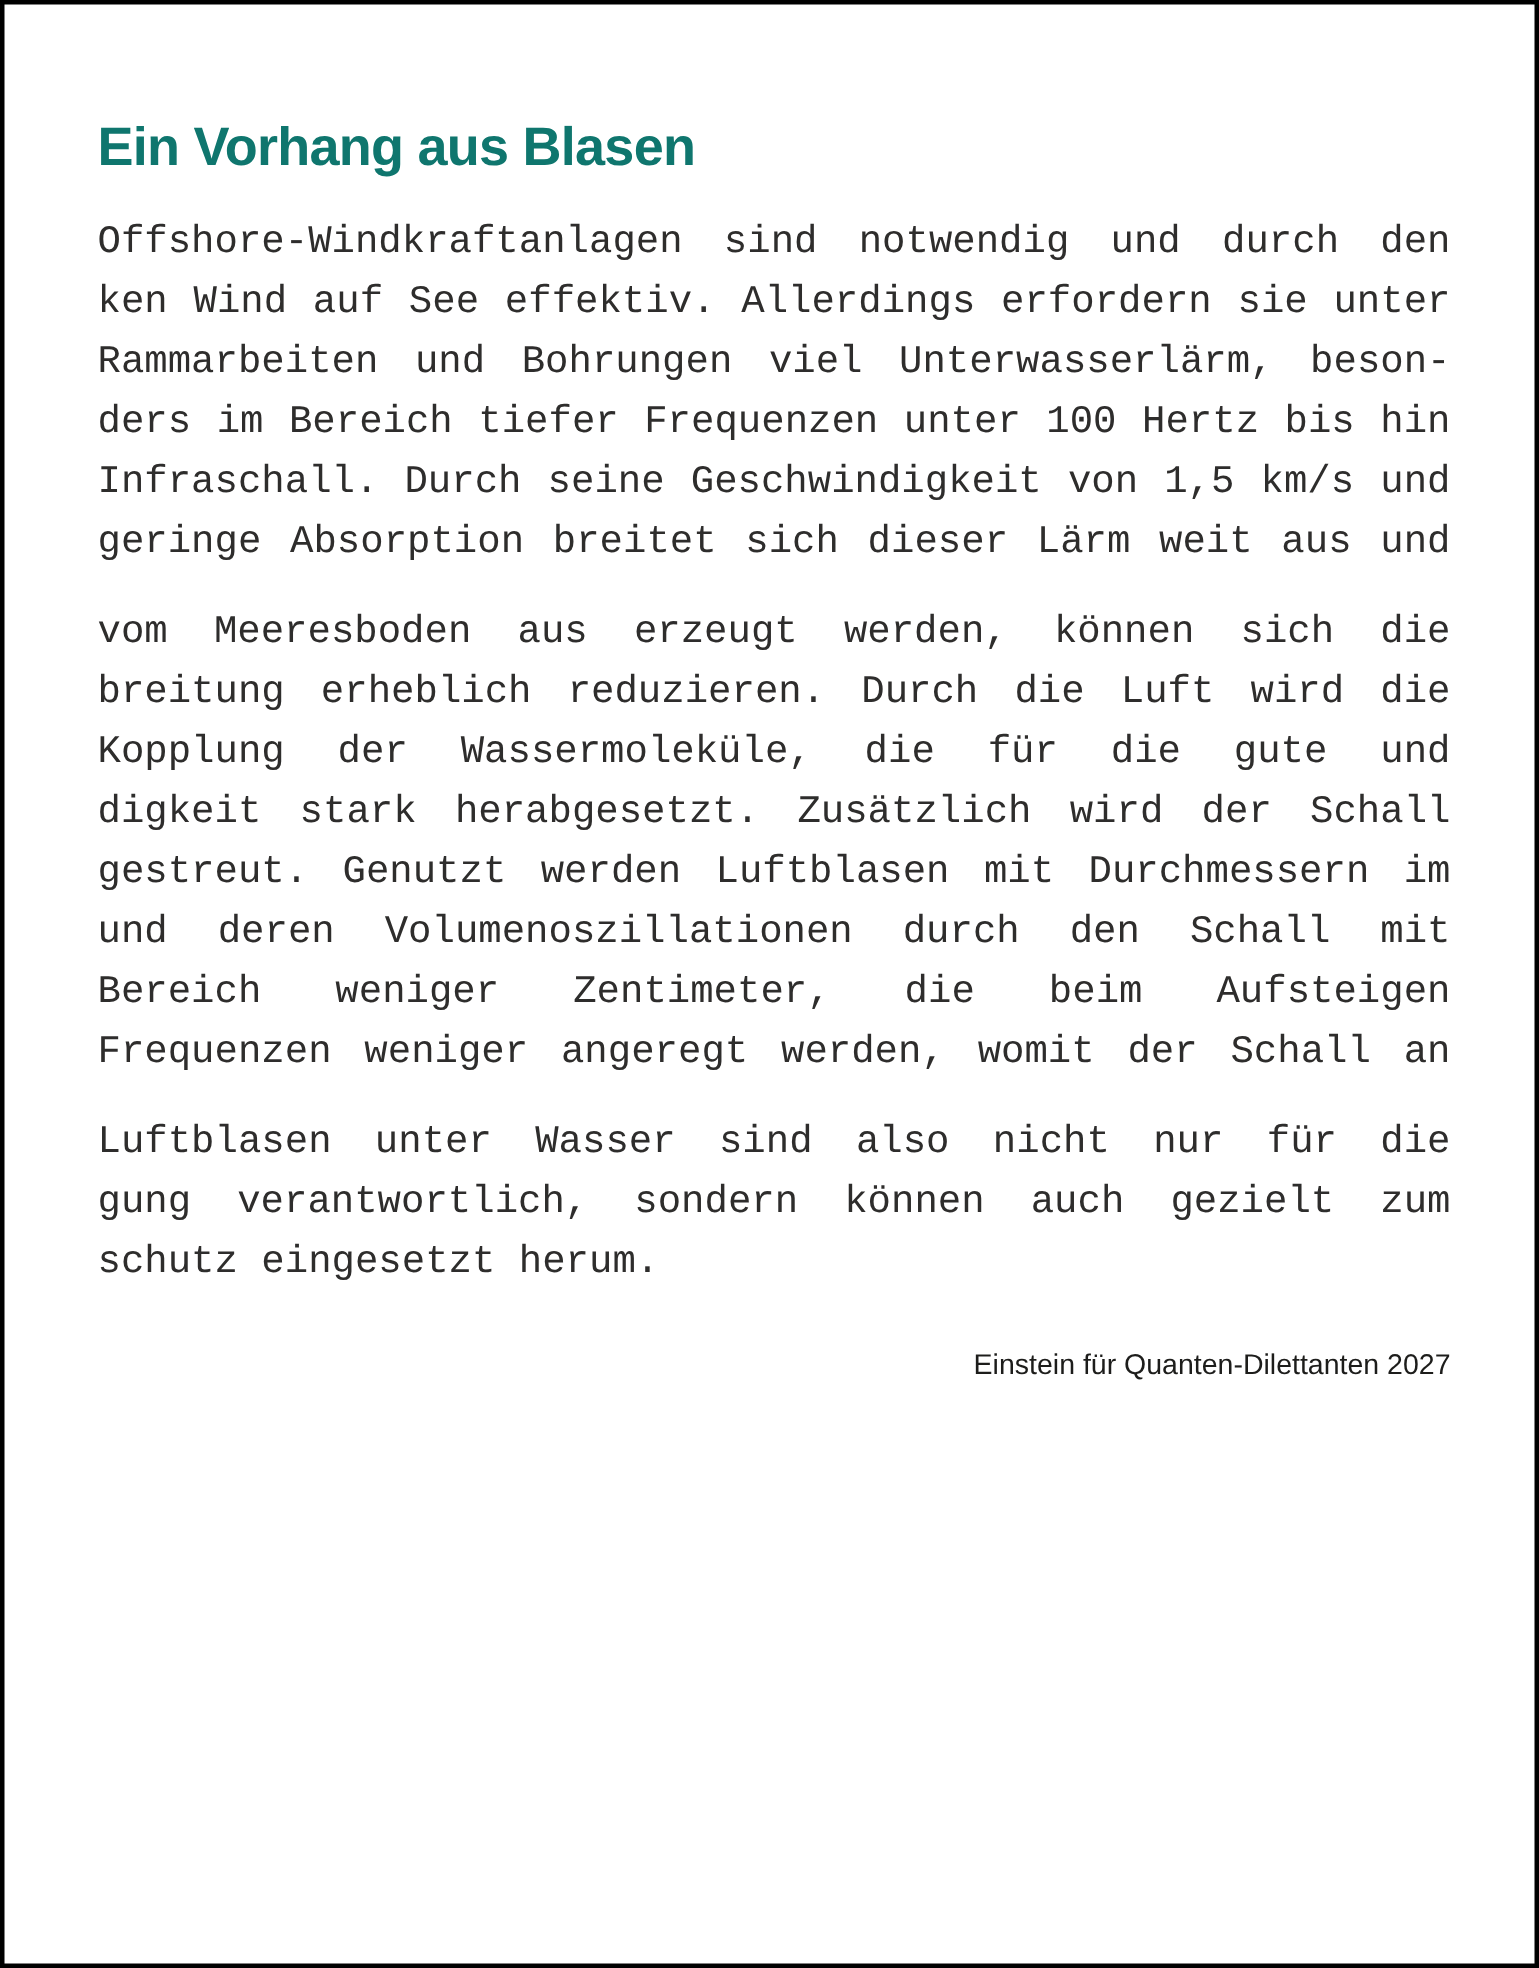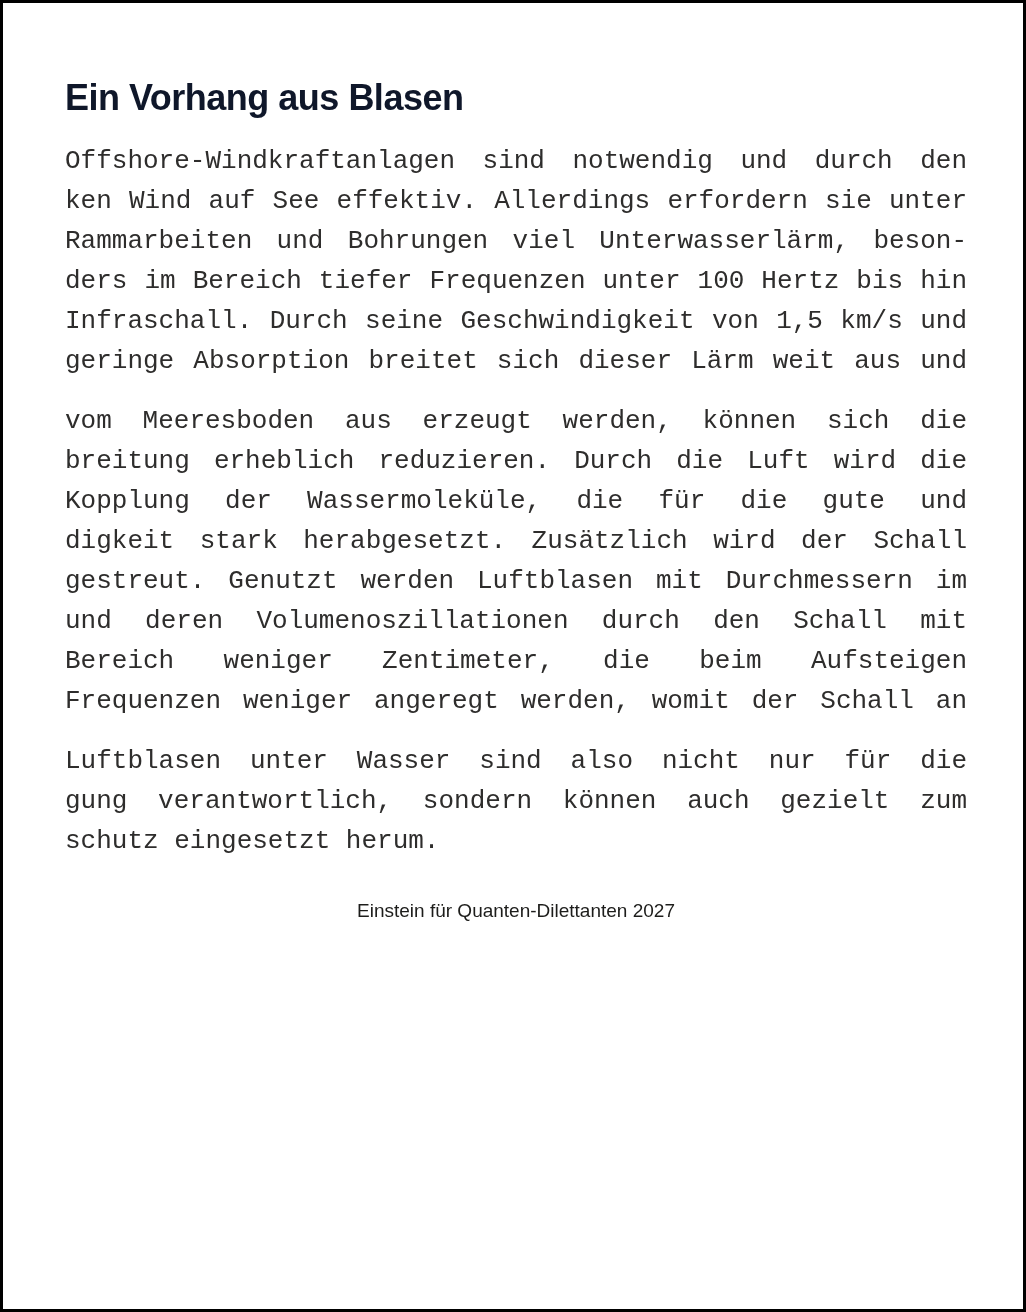--- a/index.html
+++ b/index.html
@@ -48,28 +48,28 @@
   }
   .line.last {
     text-align-last: left;
   }
   .attribution {
     margin-top: 37px;
     font-family: "Liberation Sans", "DejaVu Sans", sans-serif;
     font-size: 19px;
     line-height: 26px;
     color: #1d1d1b;
-    text-align: center;
+    text-align: right;
   }
 </style>
 </head>
 <body>
 
 <div class="page">
-  <h1 class="heading" style="color: #0f172a;">Ein Vorhang aus Blasen</h1>
+  <h1 class="heading" style="color: #0f766e;">Ein Vorhang aus Blasen</h1>
 
   <div class="article-body" style="color: rgb(46, 45, 44);">
       <div class="para">
         <div class="line">Offshore-Windkraftanlagen sind notwendig und durch den star-</div>
         <div class="line">ken Wind auf See effektiv. Allerdings erfordern sie unter Wasser</div>
         <div class="line">Rammarbeiten und Bohrungen viel Unterwasserlärm, beson-</div>
         <div class="line">ders im Bereich tiefer Frequenzen unter 100 Hertz bis hin zum</div>
         <div class="line">Infraschall. Durch seine Geschwindigkeit von 1,5 km/s und die</div>
         <div class="line">geringe Absorption breitet sich dieser Lärm weit aus und stört</div>
       </div>

